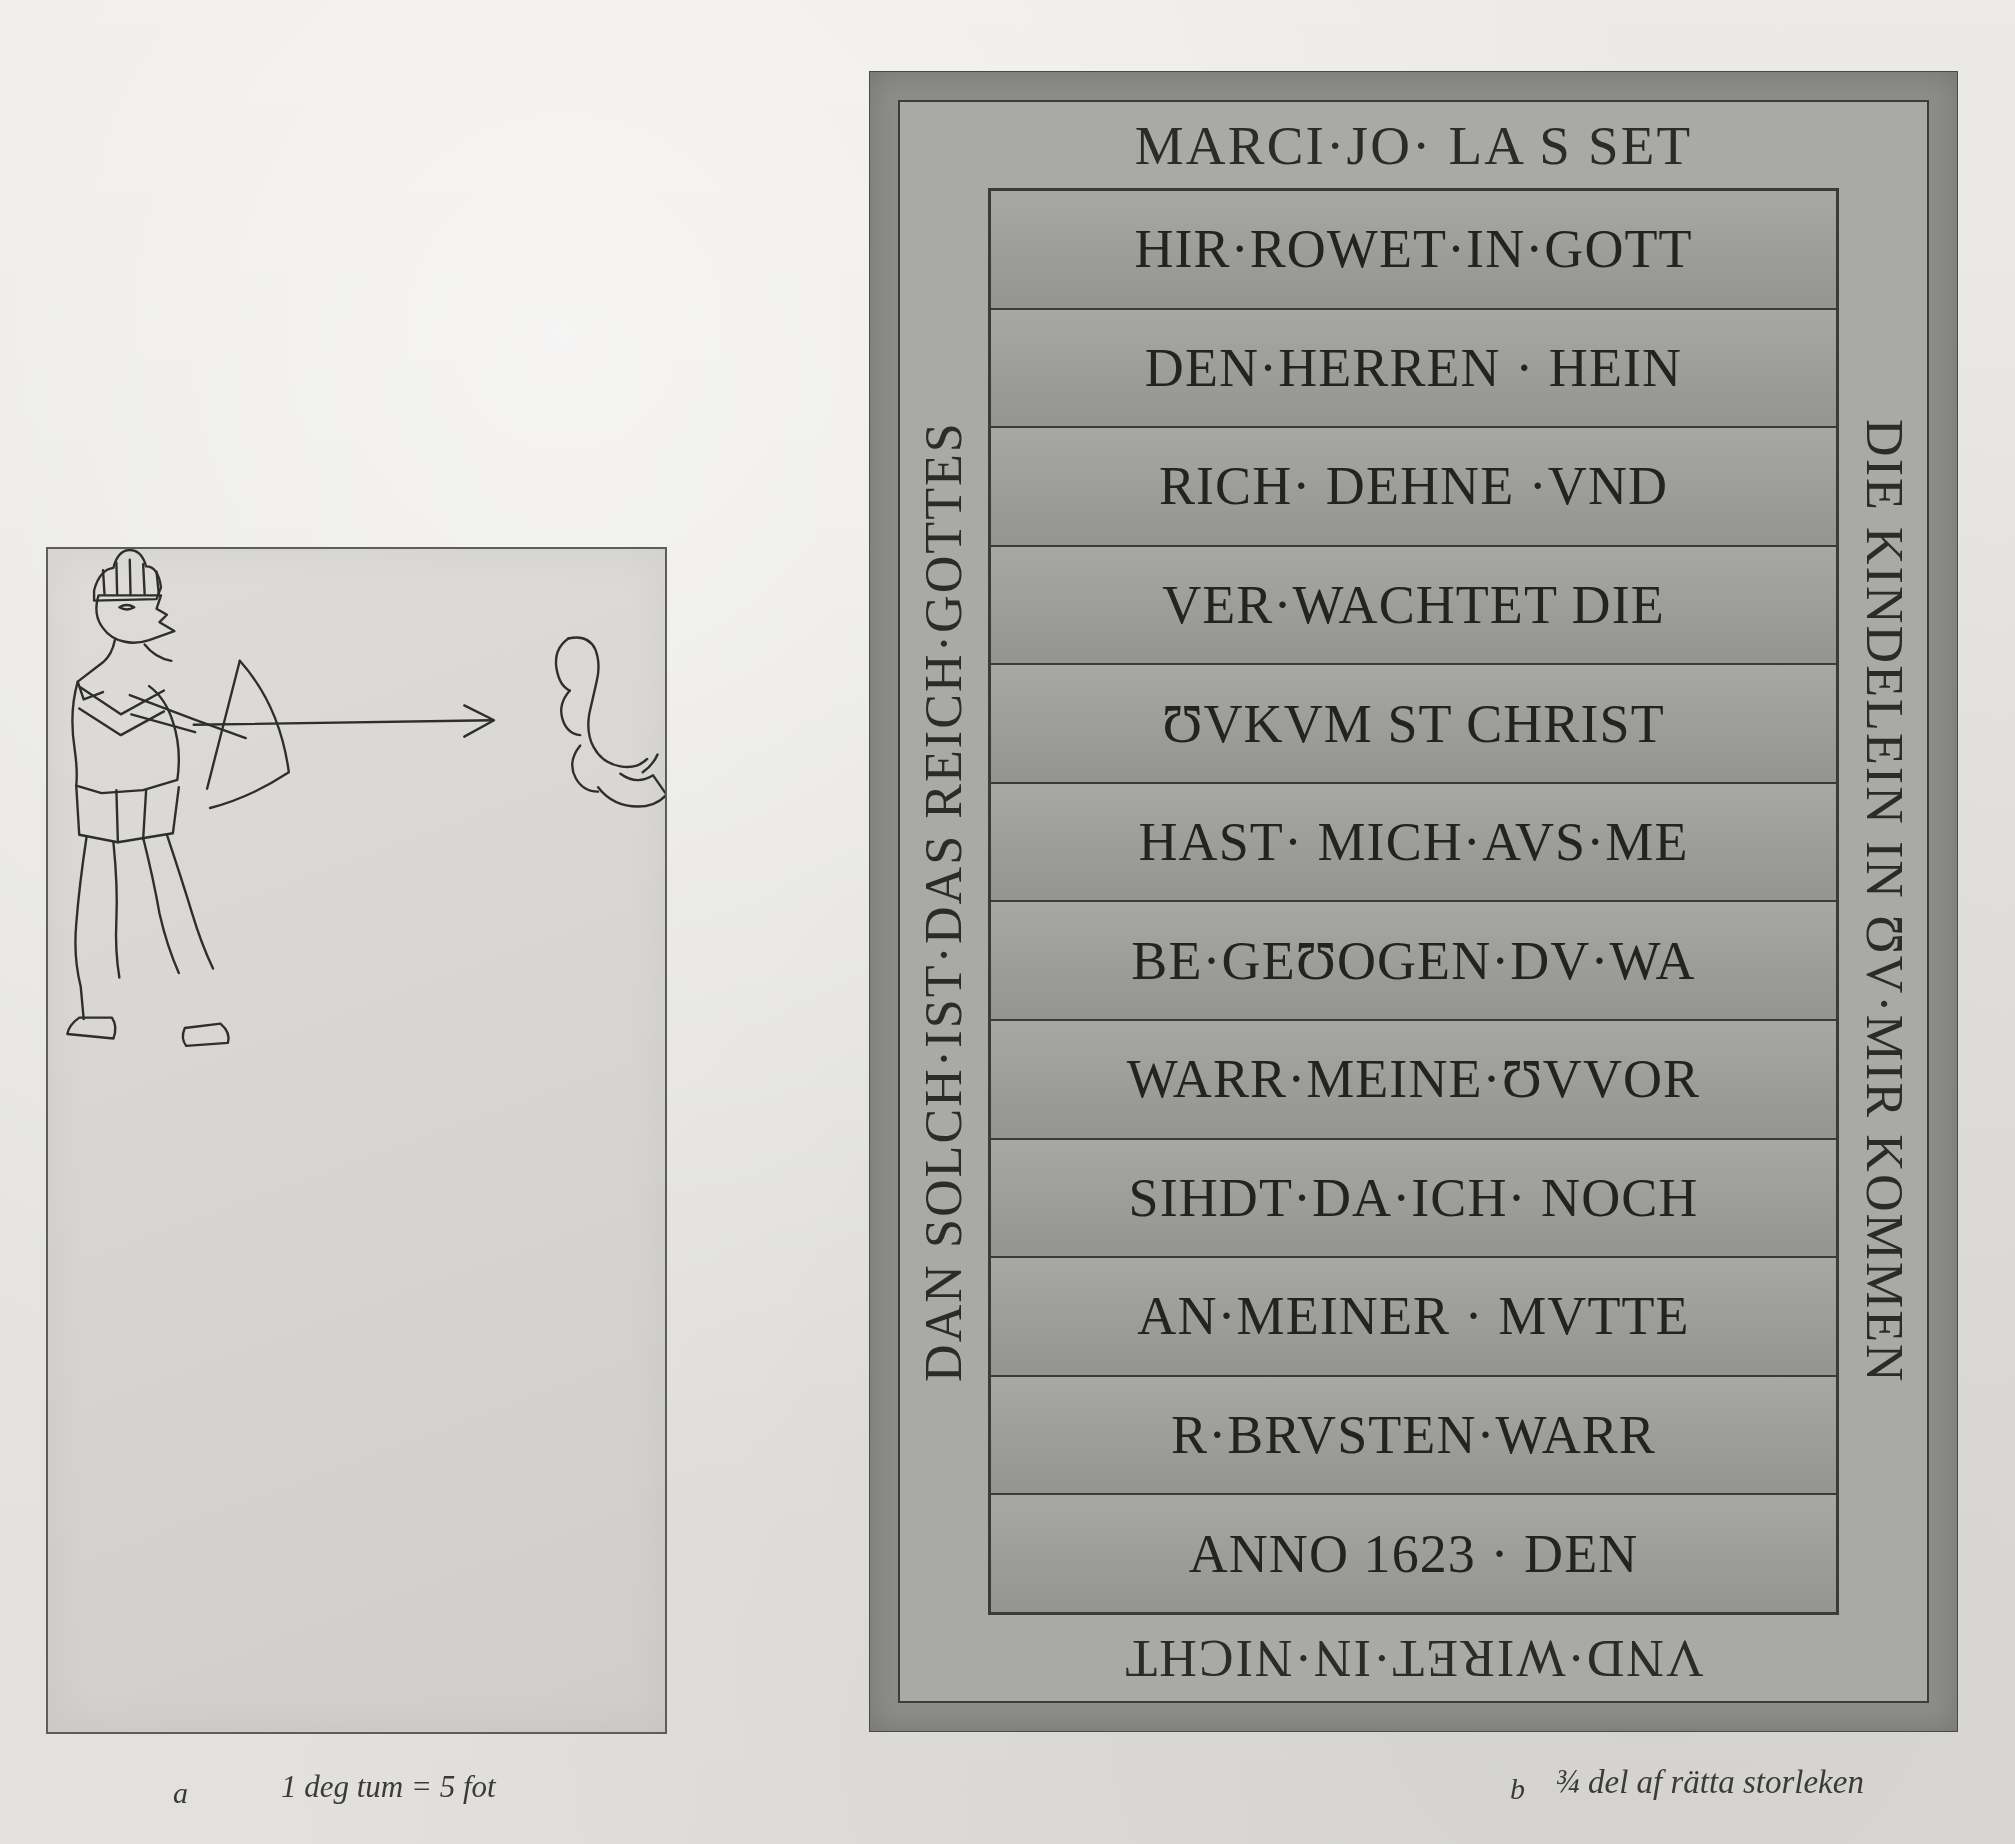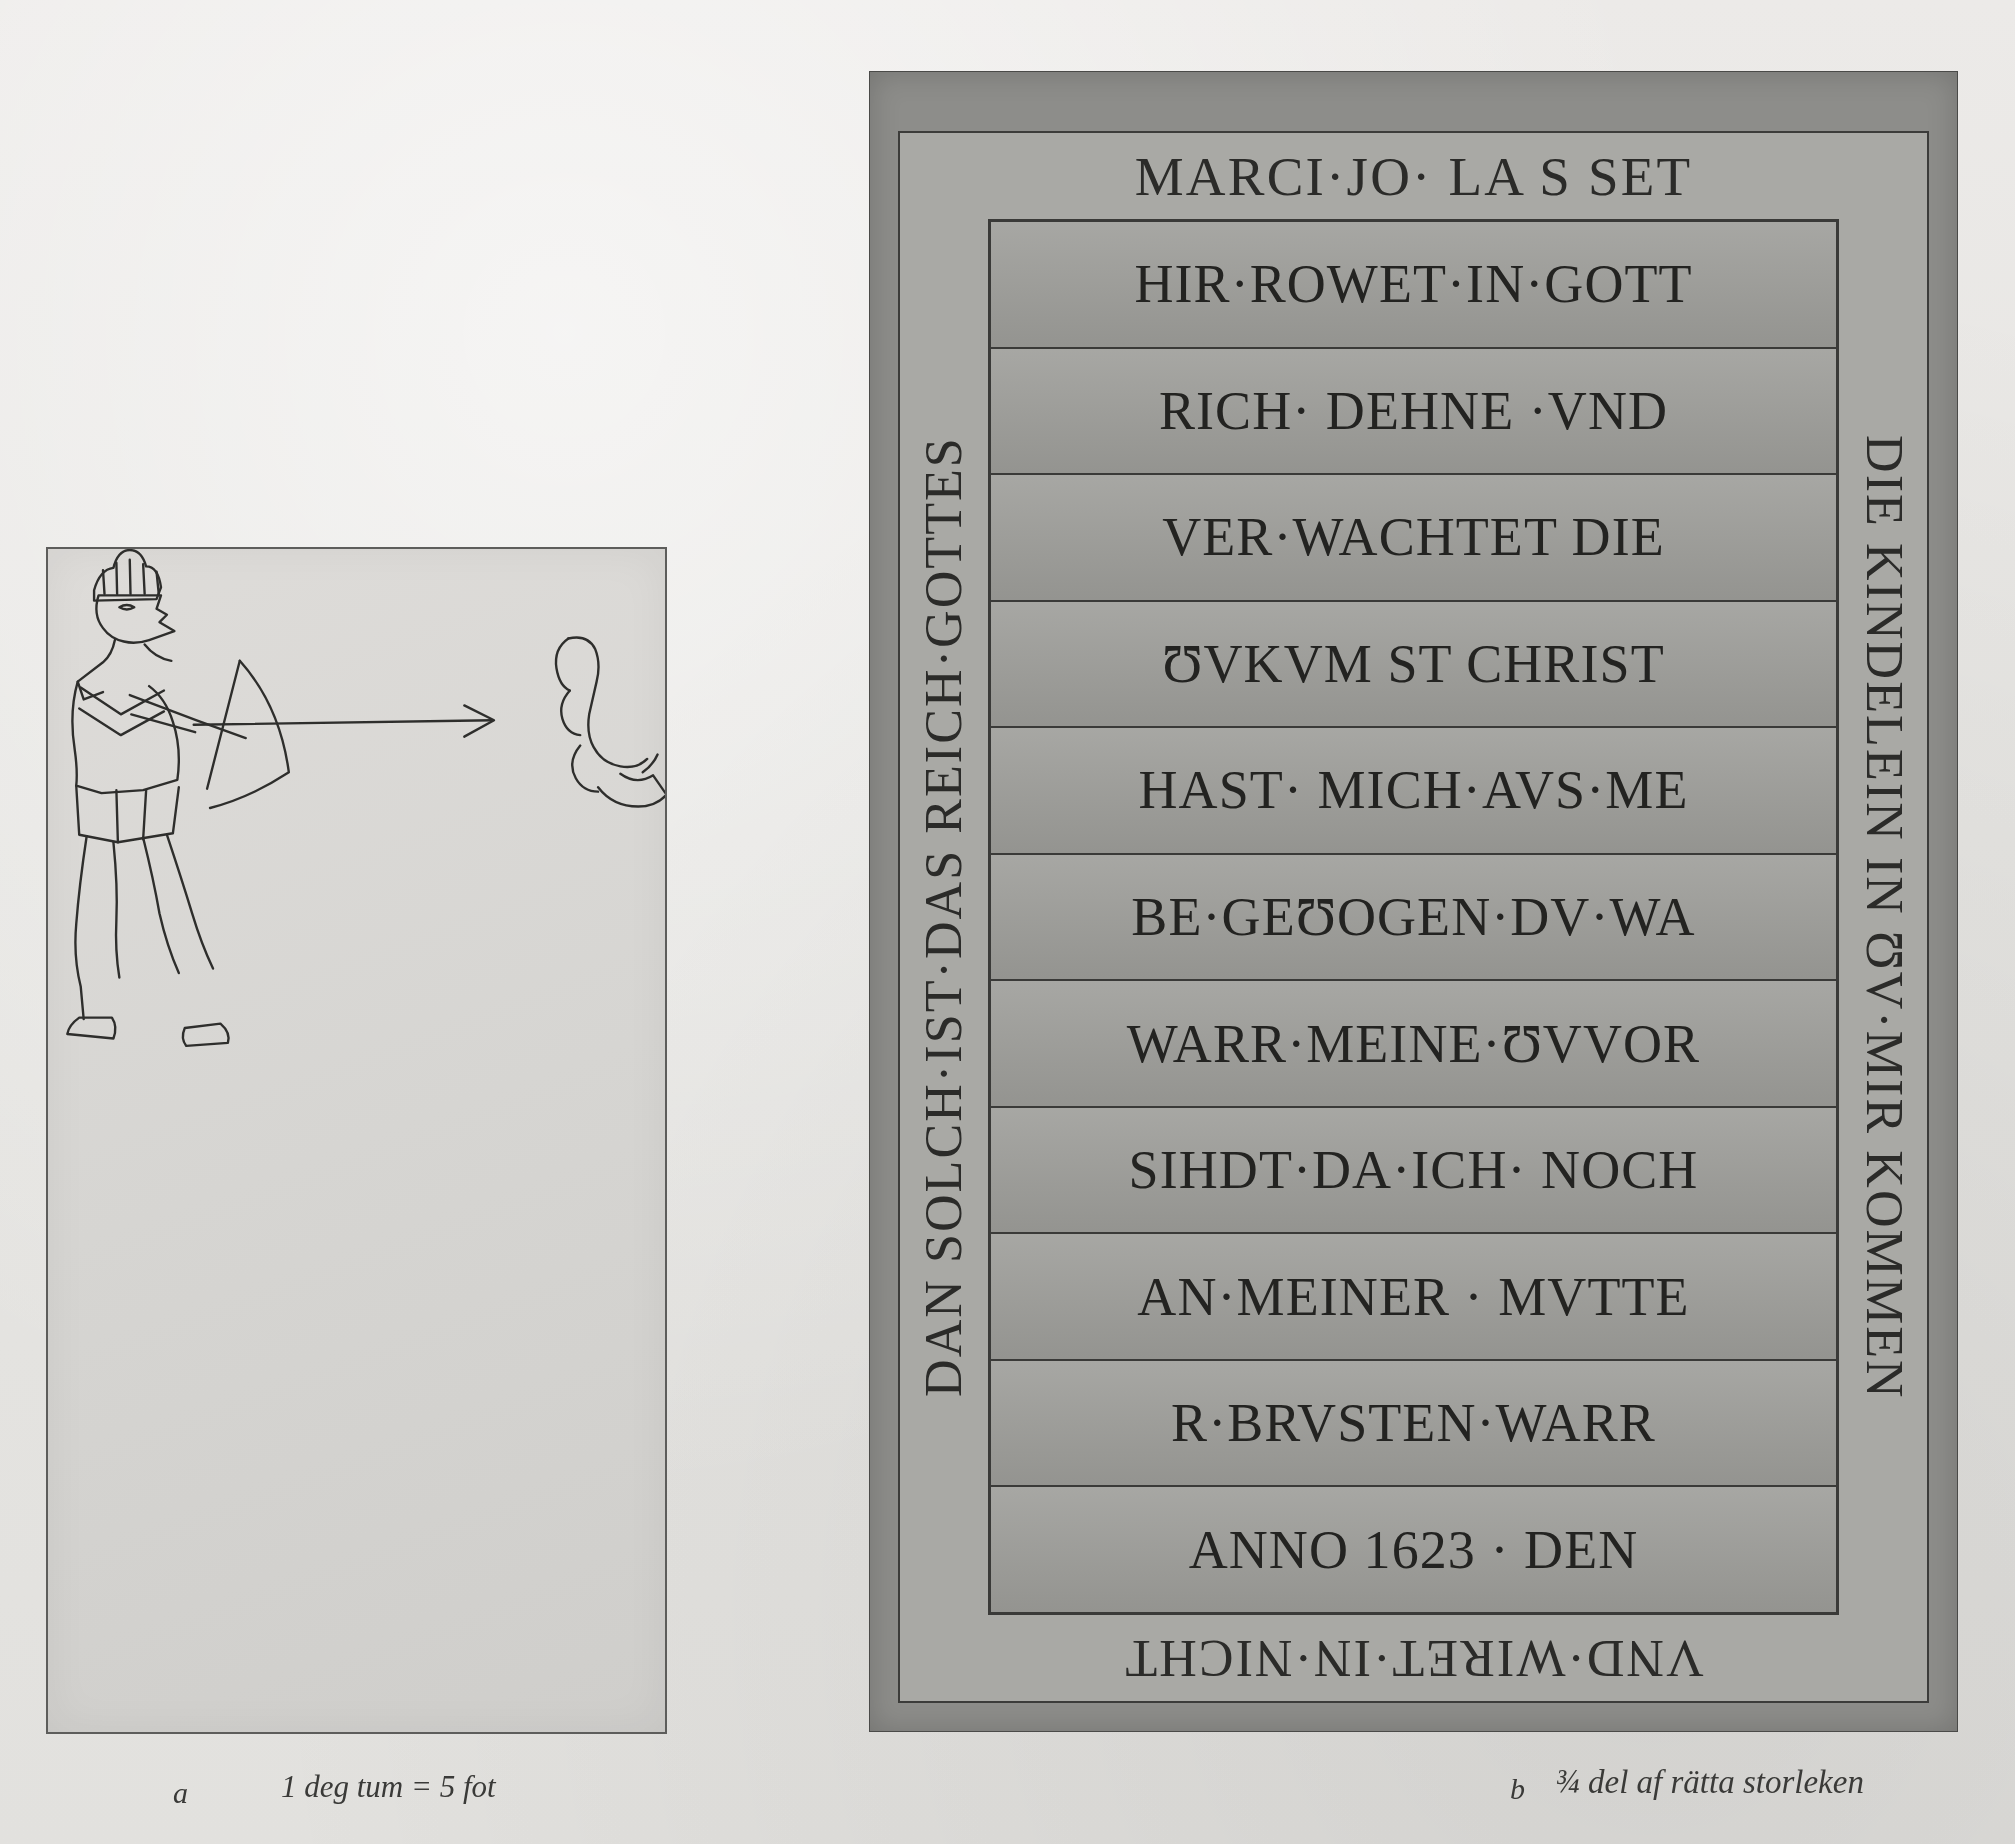--- a/index.html
+++ b/index.html
@@ -62,21 +62,20 @@
     box-shadow: inset 0 0 30px rgba(0,0,0,0.18);
   }
   #fig-b-inner {
     position: absolute;
     left: 28px;
     top: 28px;
     right: 28px;
     bottom: 28px;
     background: #a9a9a5;
     border: 2.2px solid #3c3c3a;
-    margin-top: 31px;
   }
 
   
   .band {
     position: absolute;
     display: flex;
     align-items: center;
     justify-content: center;
     color: #2b2b29;
     font-family: "Liberation Serif", serif;
@@ -205,20 +204,21 @@
   <div id="fig-b">
     <div id="fig-b-inner">
 
       <div class="band" id="band-top">MARCI·JO· LA S SET</div>
       <div class="band" id="band-right">DIE KINDELEIN IN ƱV·MIR KOMMEN</div>
       <div class="band" id="band-bottom">VND·WIRET·IN·NICHT</div>
       <div class="band" id="band-left">DAN SOLCH·IST·DAS REICH·GOTTES</div>
 
       <div id="inscription">
         <div class="ins-line">HIR·ROWET·IN·GOTT</div>
+        <div class="ins-line">DEN·HERREN · HEIN</div>
         <div class="ins-line">RICH· DEHNE ·VND</div>
         <div class="ins-line">VER·WACHTET DIE</div>
         <div class="ins-line">ƱVKVM ST CHRIST</div>
         <div class="ins-line">HAST· MICH·AVS·ME</div>
         <div class="ins-line">BE·GEƱOGEN·DV·WA</div>
         <div class="ins-line">WARR·MEINE·ƱVVOR</div>
         <div class="ins-line">SIHDT·DA·ICH· NOCH</div>
         <div class="ins-line">AN·MEINER · MVTTE</div>
         <div class="ins-line">R·BRVSTEN·WARR</div>
         <div class="ins-line">ANNO 1623 · DEN</div>

